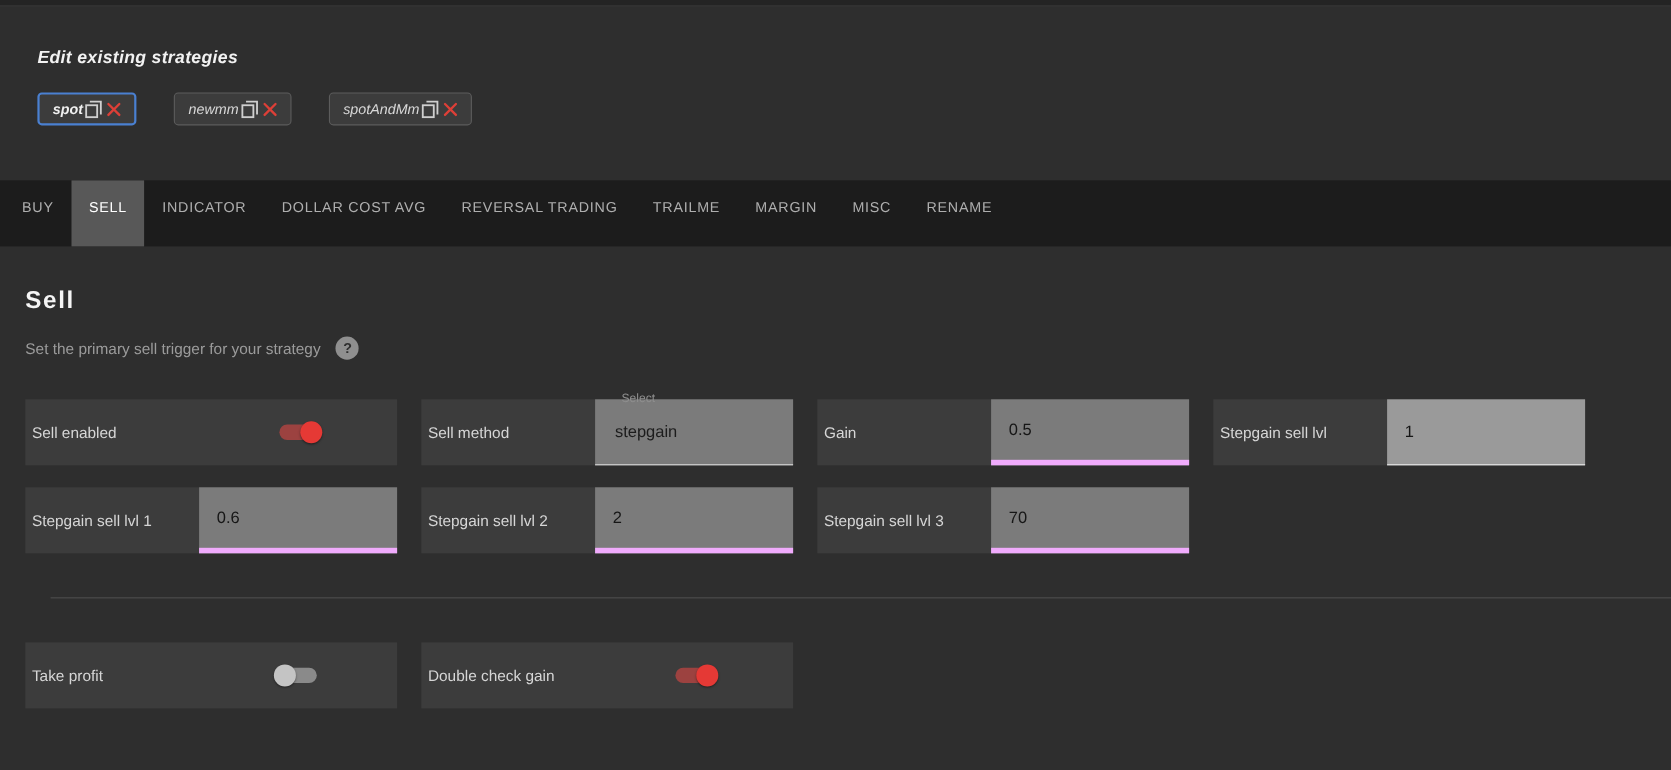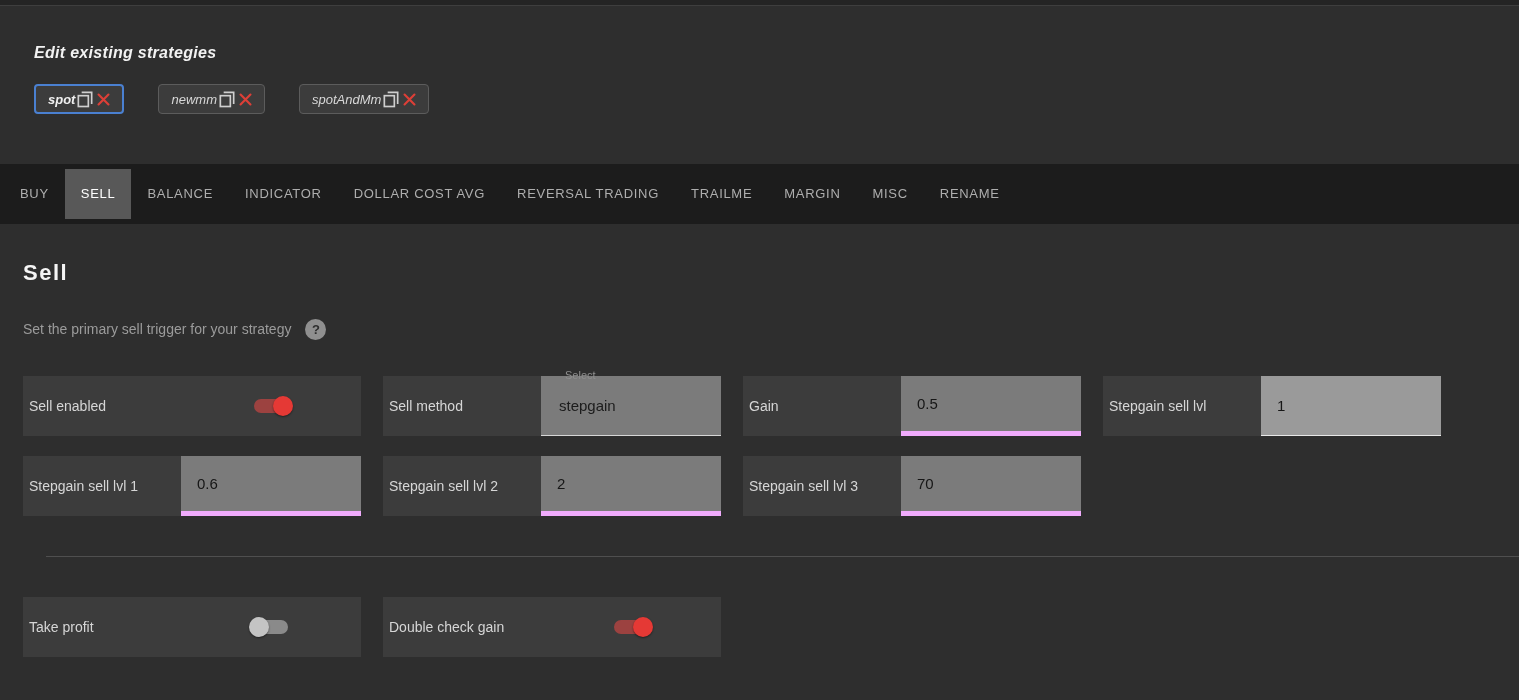--- a/index.html
+++ b/index.html
@@ -23,33 +23,33 @@
     background: #3c3c3c; border: 1px solid #5c5c5c; border-radius: 4px;
     cursor: pointer;
   }
   .chip.selected { border: 2px solid #4a80d1; }
   .chip-label { font-size: 13px; color: #d8d8d8; }
   .chip.selected .chip-label { color: #f0f0f0; font-weight: 700; }
   .chip-icon { display: inline-flex; align-items: center; justify-content: center; cursor: pointer; }
 
   
   .tabbar {
-    height: 60px; background: #1c1c1c; display: flex; align-items: center;
+    height: 60px; background: #1c1c1c; display: flex; 
     padding-left: 4px;
   }
   .tab {
     padding: 16px 16px; font-size: 13px; letter-spacing: .7px;
     color: #aeaeae; cursor: pointer; white-space: nowrap; line-height: 18px;
   }
   .tab.active { background: #585858; color: #ffffff; }
 
   
   .main { padding-left: 23px; }
   .page-title { margin-top: 36px; font-size: 22px; font-weight: 700; letter-spacing: 1.5px; color: #f5f5f5; line-height: 26px; }
-  .subtitle-row { display: flex; gap: 14px; margin-top: 33px; }
+  .subtitle-row { display: flex; align-items: center; gap: 14px; margin-top: 20px; }
   .subtitle { font-size: 14px; color: #9b9b9b; line-height: 20px; }
   .help-icon {
     width: 21px; height: 21px; border-radius: 50%;
     background: #8f8f8f; color: #2e2e2e; font-weight: 700; font-size: 13px;
     display: inline-flex; align-items: center; justify-content: center; cursor: pointer;
   }
 
   .fields-grid {
     display: grid; grid-template-columns: repeat(4, 338px);
     column-gap: 22px; row-gap: 20px; margin-top: 36px;
@@ -150,21 +150,20 @@
           </svg>
       </span>
     </div>
 
   </div>
 </section>
 
 <nav class="tabbar">
   <div class="tab">BUY</div>
   <div class="tab active">SELL</div>
-  <div class="tab">BALANCE</div>
   <div class="tab">INDICATOR</div>
   <div class="tab">DOLLAR COST AVG</div>
   <div class="tab">REVERSAL TRADING</div>
   <div class="tab">TRAILME</div>
   <div class="tab">MARGIN</div>
   <div class="tab">MISC</div>
   <div class="tab">RENAME</div>
 </nav>
 
 <main class="main">

